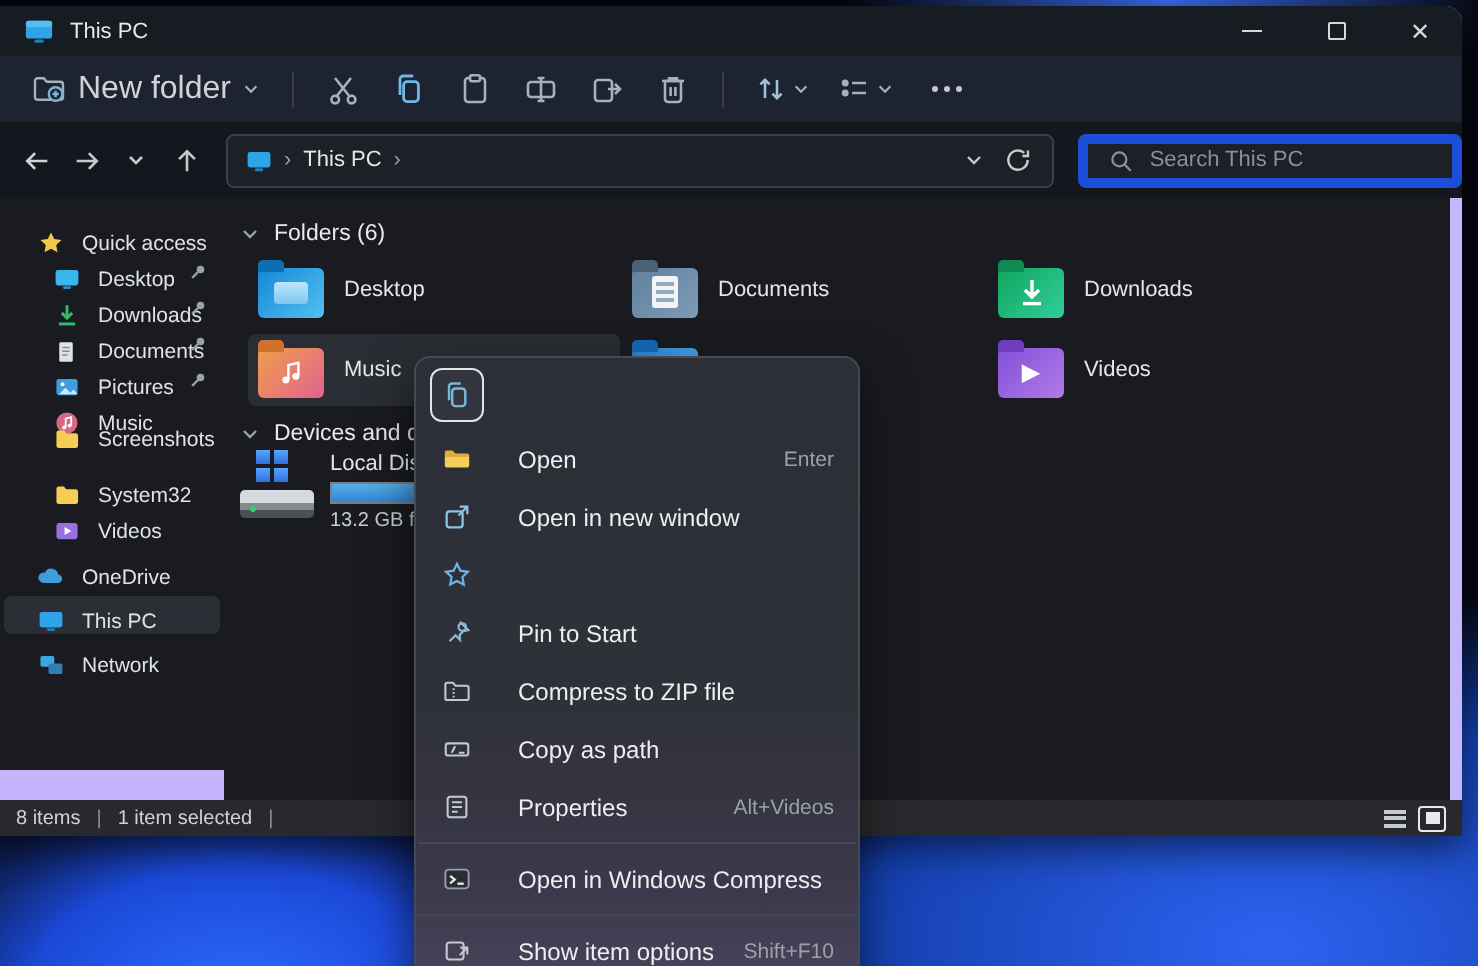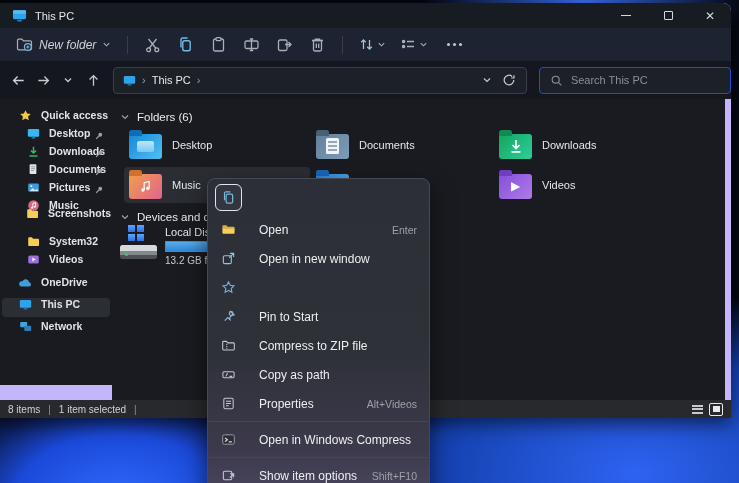--- a/index.html
+++ b/index.html
@@ -27,45 +27,45 @@
   .titlebar .t-label { margin-left:8px; font-size:11px; color:#e6e8ea; }
   .win-controls { margin-left:auto; display:flex; height:100%; }
   .win-btn { width:42px; height:100%; display:flex; align-items:center; justify-content:center; color:#d6d9dc; }
   .glyph-min { width:10px; height:1px; background:#d6d9dc; display:block; }
   .glyph-max { width:9px; height:9px; border:1px solid #d6d9dc; border-radius:1px; display:block; }
   .glyph-close { font-size:12px; line-height:1; }
 
   .toolbar { position:absolute; left:0; top:25px; width:100%; height:33px; background:#1d2330;
     display:flex; align-items:center; }
   .tb-btn { display:flex; align-items:center; gap:6px; padding:0 8px; height:26px; border-radius:4px; color:#a9b0b9; }
-  .tb-newfolder { margin-left:8px; color:#cfd3d8; font-size:12px;font-style:italic; }
+  .tb-newfolder { margin-left:8px; color:#cfd3d8; font-size:16px; }
   .tb-sep { width:1px; height:18px; background:#3a3e46; margin:0 8px; }
   .tb-ic { display:block; }
   .tb-group { display:flex; align-items:center; gap:2px; padding:0 7px; }
   .dots { display:flex; gap:3px; padding:0 12px; }
   .dots i { width:3px; height:3px; border-radius:50%; background:#c4c9cf; }
 
   .addressrow { position:absolute; left:0; top:58px; width:100%; height:38px; background:#14171e;
     display:flex; align-items:center; }
   .nav-btn { width:24px; height:24px; display:flex; align-items:center; justify-content:center; color:#c6cacf; }
   .nav-group { display:flex; align-items:center; margin-left:6px; gap:1px; }
   .breadcrumb-box { margin-left:8px; width:416px; height:27px; background:#1c2027; border:1px solid #3a3f47;
     border-radius:4px; display:flex; align-items:center; font-size:11px; color:#e6e8ea; }
   .crumb-sep { color:#9aa0a8; margin:0 6px; font-size:11px; }
   .bc-right { margin-left:auto; display:flex; align-items:center; gap:10px; padding-right:10px; color:#c6cacf; }
-  .search-box { margin-left:12px; width:193px; height:27px; background:#1c2027; border:1px solid #1d4ed8;
+  .search-box { margin-left:12px; width:193px; height:27px; background:#1c2027; border:5px solid #1d4ed8;
     border-radius:4px; display:flex; align-items:center; gap:8px; padding:0 10px; }
   .search-box input { background:transparent; border:none; outline:none; color:#c9cdd2; font-size:11px;
     font-family:"Liberation Sans",sans-serif; width:140px; }
   .search-box input::placeholder { color:#8b9097; }
 
   
   .sidebar { position:absolute; left:0; top:96px; width:112px; height:286px; background:#191b20; }
-  .sb-item { position:absolute; left:2px; width:108px; height:19px; display:flex; align-items:flex-start;
-    border-radius:4px; font-size:10.5px; color:#dfe2e6;font-weight:bold; }
+  .sb-item { position:absolute; left:2px; width:108px; height:19px; display:flex; align-items:flex-end;
+    border-radius:4px; font-size:10.5px; color:#dfe2e6; }
   .sb-item .sb-ic { width:14px; display:flex; justify-content:center; }
   .sb-item.lvl0 { padding-left:16px; }
   .sb-item.lvl1 { padding-left:24px; }
   .sb-item .sb-label { margin-left:9px; white-space:nowrap; }
   .sb-item.selected { background:#2b2e34; }
   .sb-pin { position:absolute; right:6px; top:4px; }
 
   
   .content { position:absolute; left:112px; top:96px; right:6px; height:304px; background:#191b20; }
   .sec-header { position:absolute; display:flex; align-items:center; gap:7px; font-size:11.5px; color:#e8eaec; }

